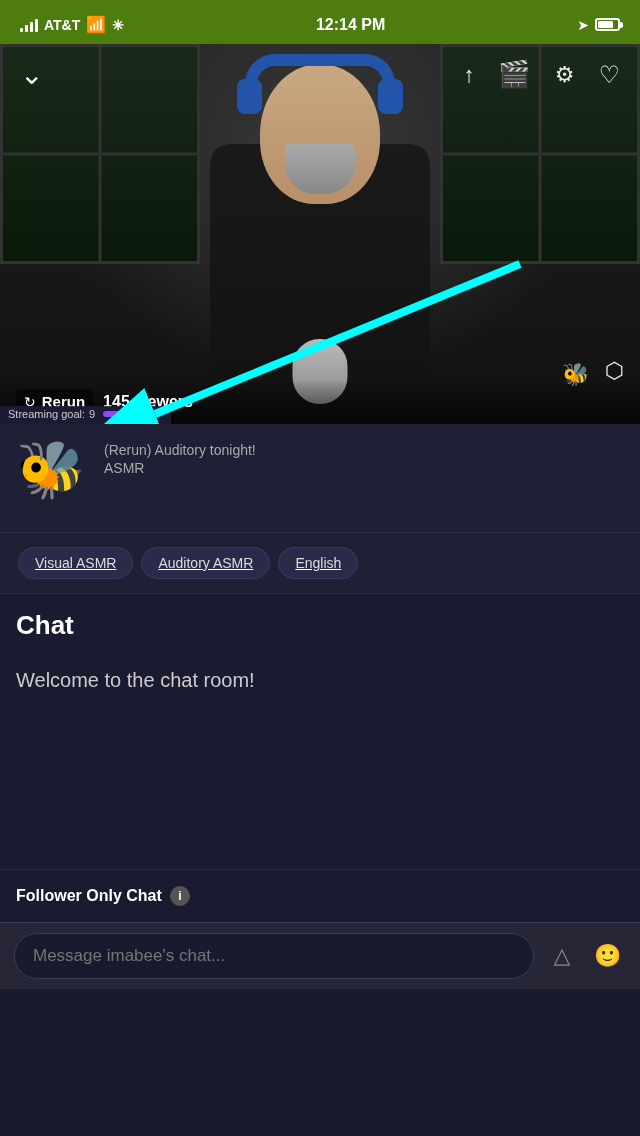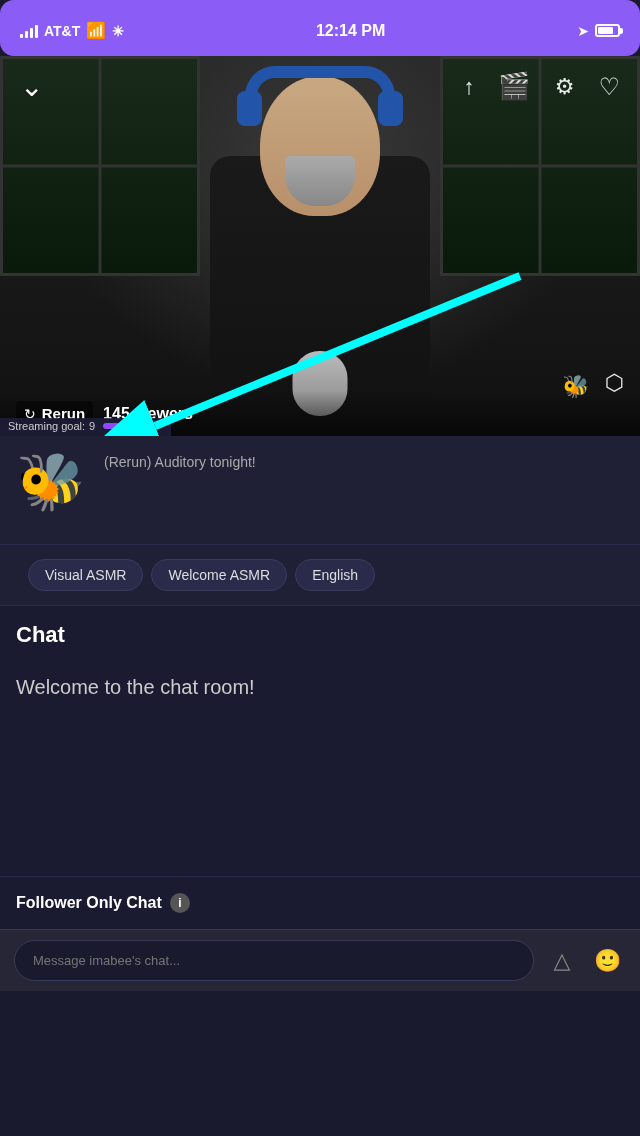--- a/index.html
+++ b/index.html
@@ -12,25 +12,24 @@
       color: white;
       overflow-x: hidden;
     }
 
     
     .status-bar {
       display: flex;
       justify-content: space-between;
       align-items: center;
       padding: 10px 20px 5px 20px;
-      background: #8b5cf6;
-      height: 56px;
+      background: #4d7c0f;
+      height: 44px;
       position: relative;
       z-index: 10;
-      border-radius: 14px;
     }
     .status-left {
       display: flex;
       align-items: center;
       gap: 6px;
       font-size: 14px;
       font-weight: 600;
       color: white;
     }
     .status-center {
@@ -314,24 +313,25 @@
     }
     .channel-category {
       font-size: 14px;
       color: #aaa;
     }
 
     
     .tags-row {
       display: flex;
       gap: 8px;
-      padding: 14px 28px;
+      padding: 14px 18px;
       background: #1f1f35;
       flex-wrap: wrap;
       border-bottom: 1px solid #2a2a4a;
+      text-decoration: underline;
     }
     .tag {
       background: #2a2a4a;
       color: #ddd;
       border-radius: 20px;
       padding: 7px 16px;
       font-size: 14px;
       font-weight: 500;
       border: 1px solid #3a3a5a;
     }
@@ -339,21 +339,21 @@
     
     .chat-section {
       background: #1a1a30;
       padding: 0;
       flex: 1;
     }
     .chat-header {
       padding: 16px 16px 8px 16px;
     }
     .chat-title {
-      font-size: 22px;
+      font-size: 26px;
       font-weight: 700;
       color: white;
     }
     .chat-messages {
       padding: 12px 16px;
       min-height: 220px;
     }
     .chat-welcome {
       font-size: 20px;
       color: #ccc;
@@ -398,21 +398,21 @@
       position: sticky;
       bottom: 0;
     }
     .message-input {
       flex: 1;
       background: #1a1a2e;
       border: 1px solid #3a3a5a;
       border-radius: 24px;
       padding: 12px 18px;
       color: #888;
-      font-size: 13px;
+      font-size: 17px;
     }
     .send-btn {
       width: 36px;
       height: 36px;
       display: flex;
       align-items: center;
       justify-content: center;
       color: #888;
       font-size: 20px;
     }
@@ -535,29 +535,30 @@
       </marker>
     </defs>
     <line x1="520" y1="220" x2="155" y2="370" stroke="#00FFFF" stroke-width="8" marker-end="url(#arrowhead)"></line>
   </svg>
 </div>
 
 <div class="channel-info">
   <div class="channel-avatar">🐝</div>
   <div class="channel-details">
     <div class="channel-subtitle">(Rerun) Auditory tonight!</div>
+    <div class="channel-category">ASMR</div>
   </div>
 </div>
 
 <div class="tags-row">
   <div class="tag">
     <span>Visual ASMR</span>
   </div>
   <div class="tag">
-    <span>Welcome ASMR</span>
+    <span>Auditory ASMR</span>
   </div>
   <div class="tag">
     <span>English</span>
   </div>
 </div>
 
 <div class="chat-section">
   <div class="chat-header">
     <div class="chat-title">Chat</div>
   </div>

